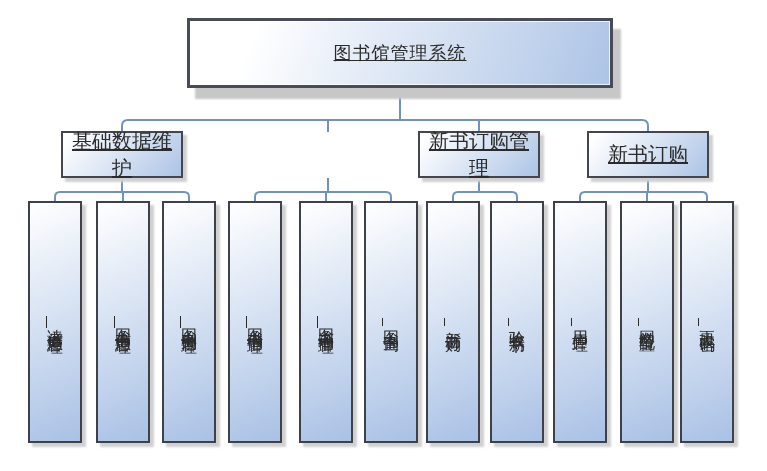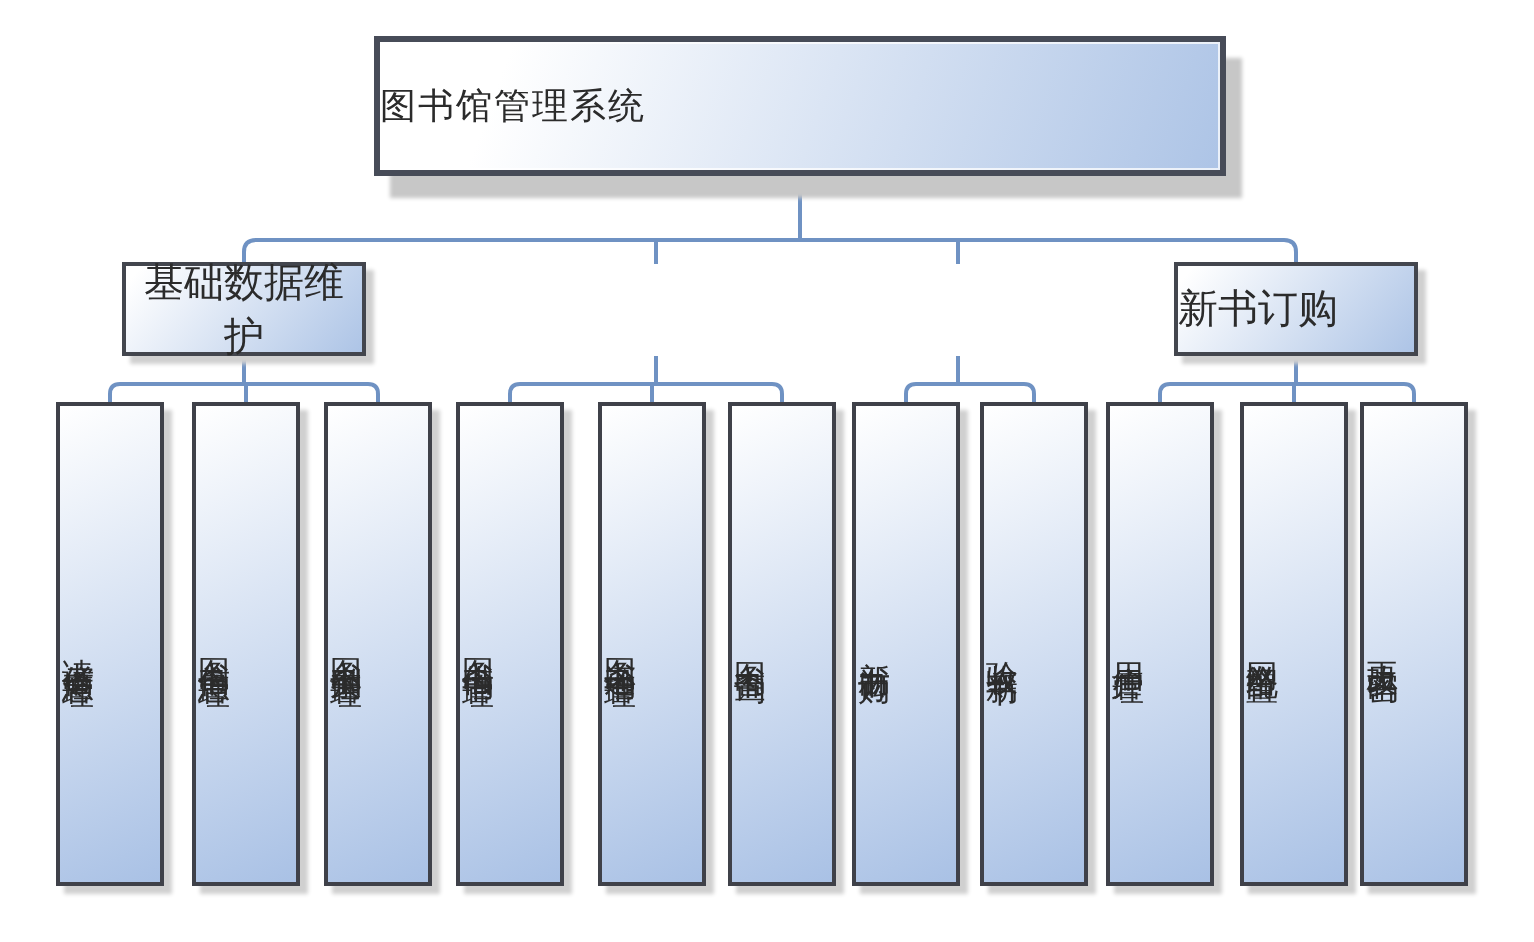--- a/index.html
+++ b/index.html
@@ -4,22 +4,23 @@
 <style>
   html,body{margin:0;padding:0;background:#ffffff;}
   .canvas{
     position:relative;width:767px;height:471px;background:#ffffff;
     overflow:hidden;font-family:"Liberation Serif","DejaVu Serif",serif;
     color:#2b2b2b;
   }
   .connectors{position:absolute;left:0;top:0;}
   .box{
     position:absolute;box-sizing:border-box;
-    display:flex;align-items:center;
+    display:flex;align-items:center;justify-content:center;
     text-align:center;
+    text-decoration:underline;
   }
   .box.root{
     border:3px solid #474c58;
     background:linear-gradient(110deg,#ffffff 15%,#adc4e6 100%);
     box-shadow:8px 11px 2px #c7c7c7, inset 0 0 0 1px rgba(255,255,255,0.75);
     font-size:18px;letter-spacing:1px;
   }
   .box.branch{
     border:2px solid #43464e;
     background:linear-gradient(130deg,#ffffff 5%,#adc4e6 100%);
@@ -70,20 +71,23 @@
     </g>
   </svg>
 
   <div class="box root" style="left:187px;top:18px;width:426px;height:70px">
     <span>图书馆管理系统</span>
   </div>
 
   <div class="box branch" style="left:61px;top:131px;width:122px;height:47px">
     <span>基础数据维护</span>
   </div>
+  <div class="box branch" style="left:418px;top:131px;width:122px;height:47px">
+    <span>新书订购管理</span>
+  </div>
   <div class="box branch" style="left:587px;top:131px;width:122px;height:47px">
     <span>新书订购</span>
   </div>
 
   <div class="box leaf" style="left:28px;top:201px;width:54px;height:242px">
     <span class="vtext">读者信息管理</span>
   </div>
   <div class="box leaf" style="left:96px;top:201px;width:54px;height:242px">
     <span class="vtext">图书信息管理</span>
   </div>

